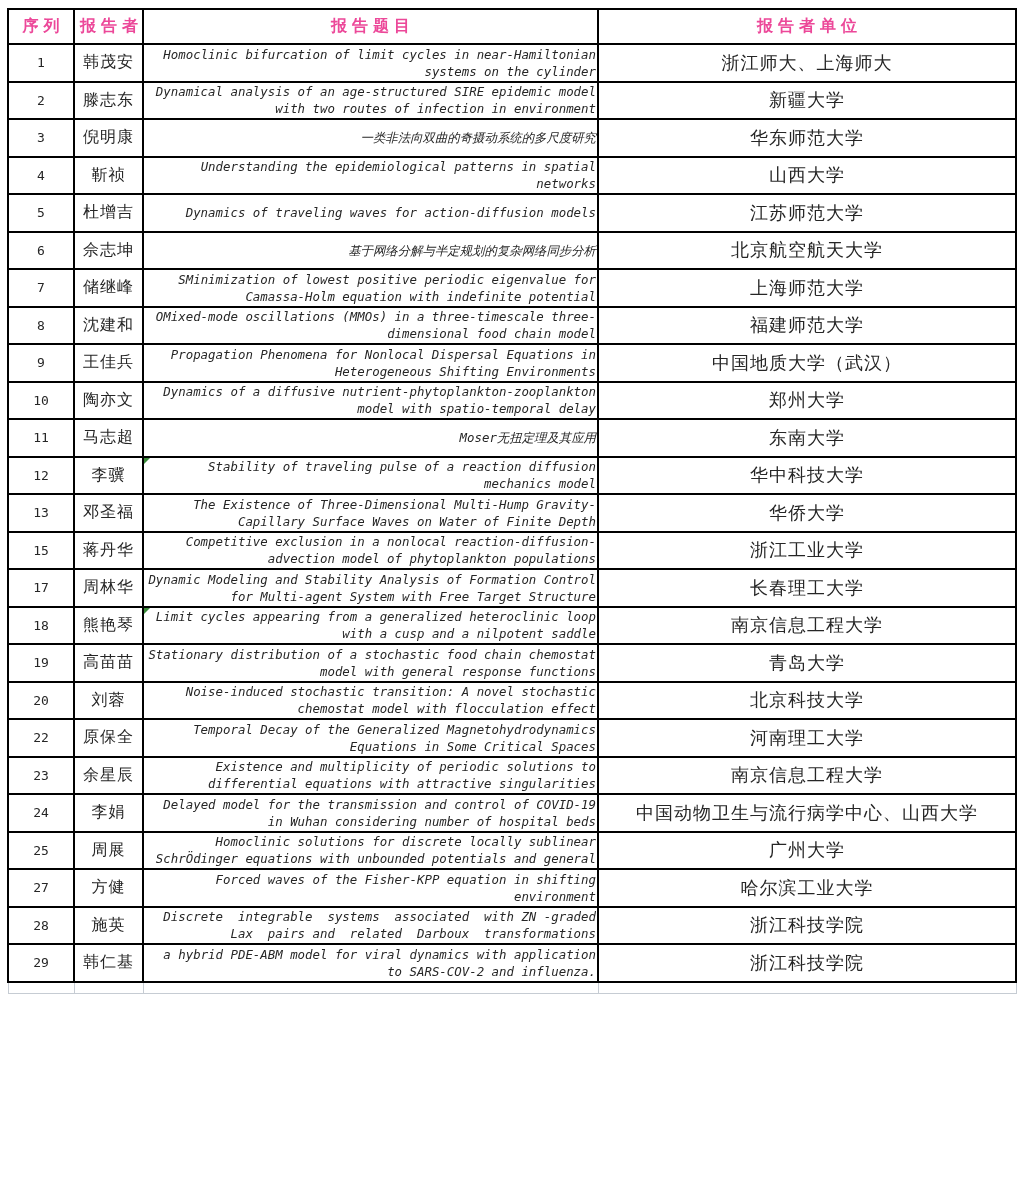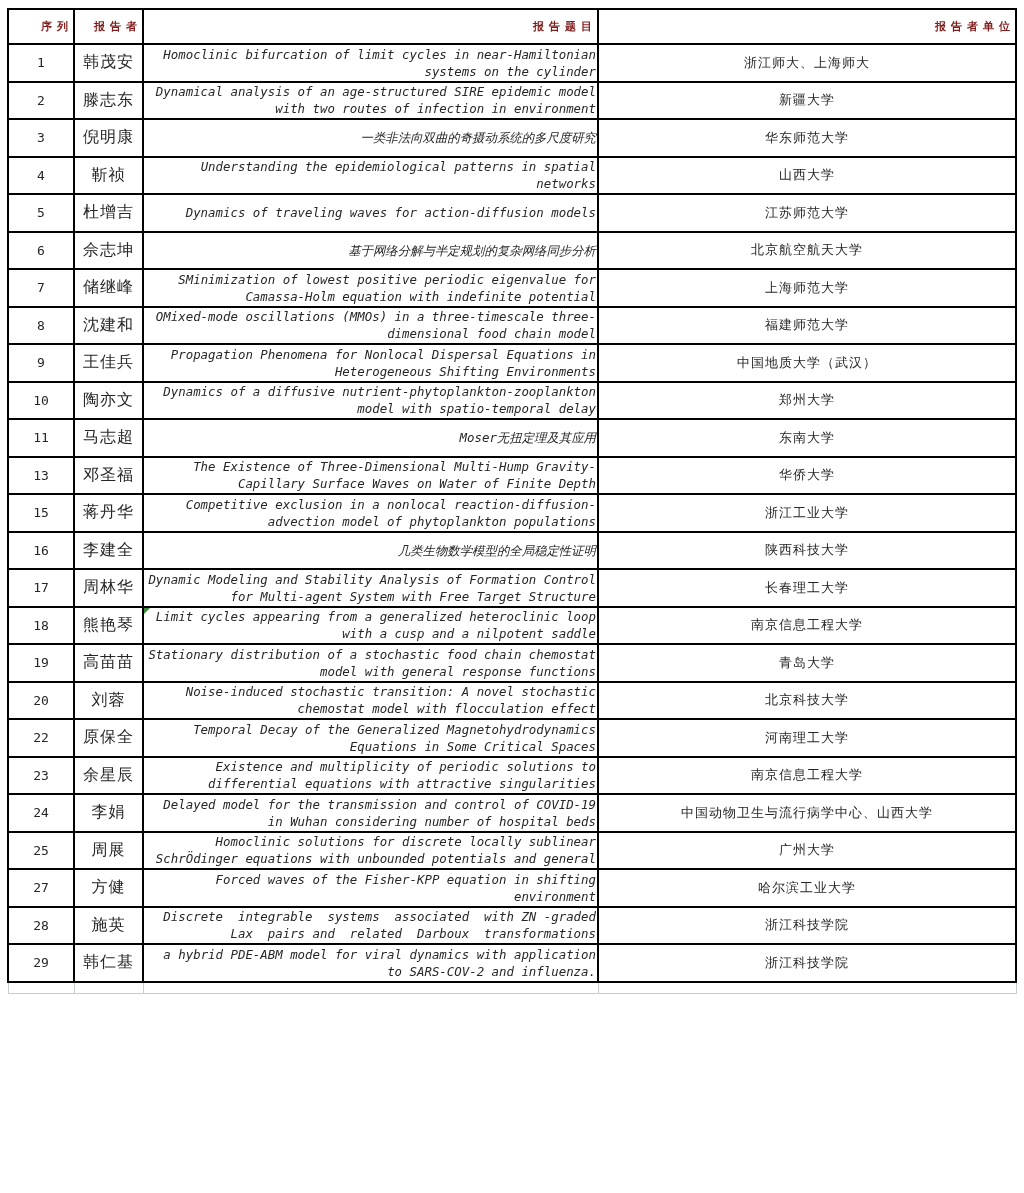--- a/index.html
+++ b/index.html
@@ -22,26 +22,26 @@
   col.c4 { width: 418px; }
 
   thead tr { height: 35px; }
   tbody tr.data-row { height: 37.5px; }
 
   th, td { border: 2px solid #000; }
 
   th {
     font-family: "DejaVu Sans", "Liberation Sans", sans-serif;
     font-weight: bold;
-    font-size: 11px;
+    font-size: 16px;
     letter-spacing: 5px;
     text-indent: 5px;
-    text-align: right;
+    text-align: center;
     vertical-align: middle;
-    color: #7f1d1d;
+    color: #ec4899;
     white-space: nowrap;
   }
 
   td.c-seq {
     text-align: center; vertical-align: middle;
     font-size: 13px;
   }
   td.c-speaker {
     font-family: "DejaVu Sans", "Liberation Sans", sans-serif;
     text-align: center; vertical-align: middle;
@@ -54,21 +54,21 @@
     font-size: 12.4px;
     line-height: 17px;
     padding: 0 1px;
     white-space: pre-wrap;
     overflow: hidden;
     font-style: italic;
   }
   td.c-inst {
     font-family: "DejaVu Sans", "Liberation Sans", sans-serif;
     text-align: center; vertical-align: middle;
-    font-size: 13px;
+    font-size: 18px;
     letter-spacing: 1px;
     margin-top: 32px;
   }
 
   
   .corner-flag {
     position: absolute; left: 0; top: 0;
     width: 0; height: 0;
     border-left: 6px solid #3a8a3a;
     border-bottom: 6px solid transparent;
@@ -162,38 +162,38 @@
           <td class="c-title">Dynamics of a diffusive nutrient-phytoplankton-zooplankton model with spatio-temporal delay</td>
           <td class="c-inst">郑州大学</td>
         </tr>
         <tr class="data-row">
           <td class="c-seq">11</td>
           <td class="c-speaker">马志超</td>
           <td class="c-title">Moser无扭定理及其应用</td>
           <td class="c-inst">东南大学</td>
         </tr>
         <tr class="data-row">
+          <td class="c-seq">12</td>
+          <td class="c-speaker">李骥</td>
+          <td class="c-title"> Stability of traveling pulse of a reaction diffusion mechanics model<span class="corner-flag"></span></td>
+          <td class="c-inst">华中科技大学</td>
+        </tr>
+        <tr class="data-row">
           <td class="c-seq">13</td>
           <td class="c-speaker">邓圣福</td>
           <td class="c-title">The Existence of Three-Dimensional Multi-Hump Gravity-Capillary Surface Waves on Water of Finite Depth</td>
           <td class="c-inst">华侨大学</td>
         </tr>
         <tr class="data-row">
           <td class="c-seq">15</td>
           <td class="c-speaker">蒋丹华</td>
           <td class="c-title">Competitive exclusion in a nonlocal reaction-diffusion-advection model of phytoplankton populations</td>
           <td class="c-inst">浙江工业大学</td>
         </tr>
         <tr class="data-row">
-          <td class="c-seq">16</td>
-          <td class="c-speaker">李建全</td>
-          <td class="c-title">几类生物数学模型的全局稳定性证明</td>
-          <td class="c-inst">陕西科技大学</td>
-        </tr>
-        <tr class="data-row">
           <td class="c-seq">17</td>
           <td class="c-speaker">周林华</td>
           <td class="c-title">Dynamic Modeling and Stability Analysis of Formation Control for Multi-agent System with Free Target Structure</td>
           <td class="c-inst">长春理工大学</td>
         </tr>
         <tr class="data-row">
           <td class="c-seq">18</td>
           <td class="c-speaker">熊艳琴</td>
           <td class="c-title"> Limit cycles appearing from a generalized heteroclinic loop with a cusp and a nilpotent saddle<span class="corner-flag"></span></td>
           <td class="c-inst">南京信息工程大学</td>

